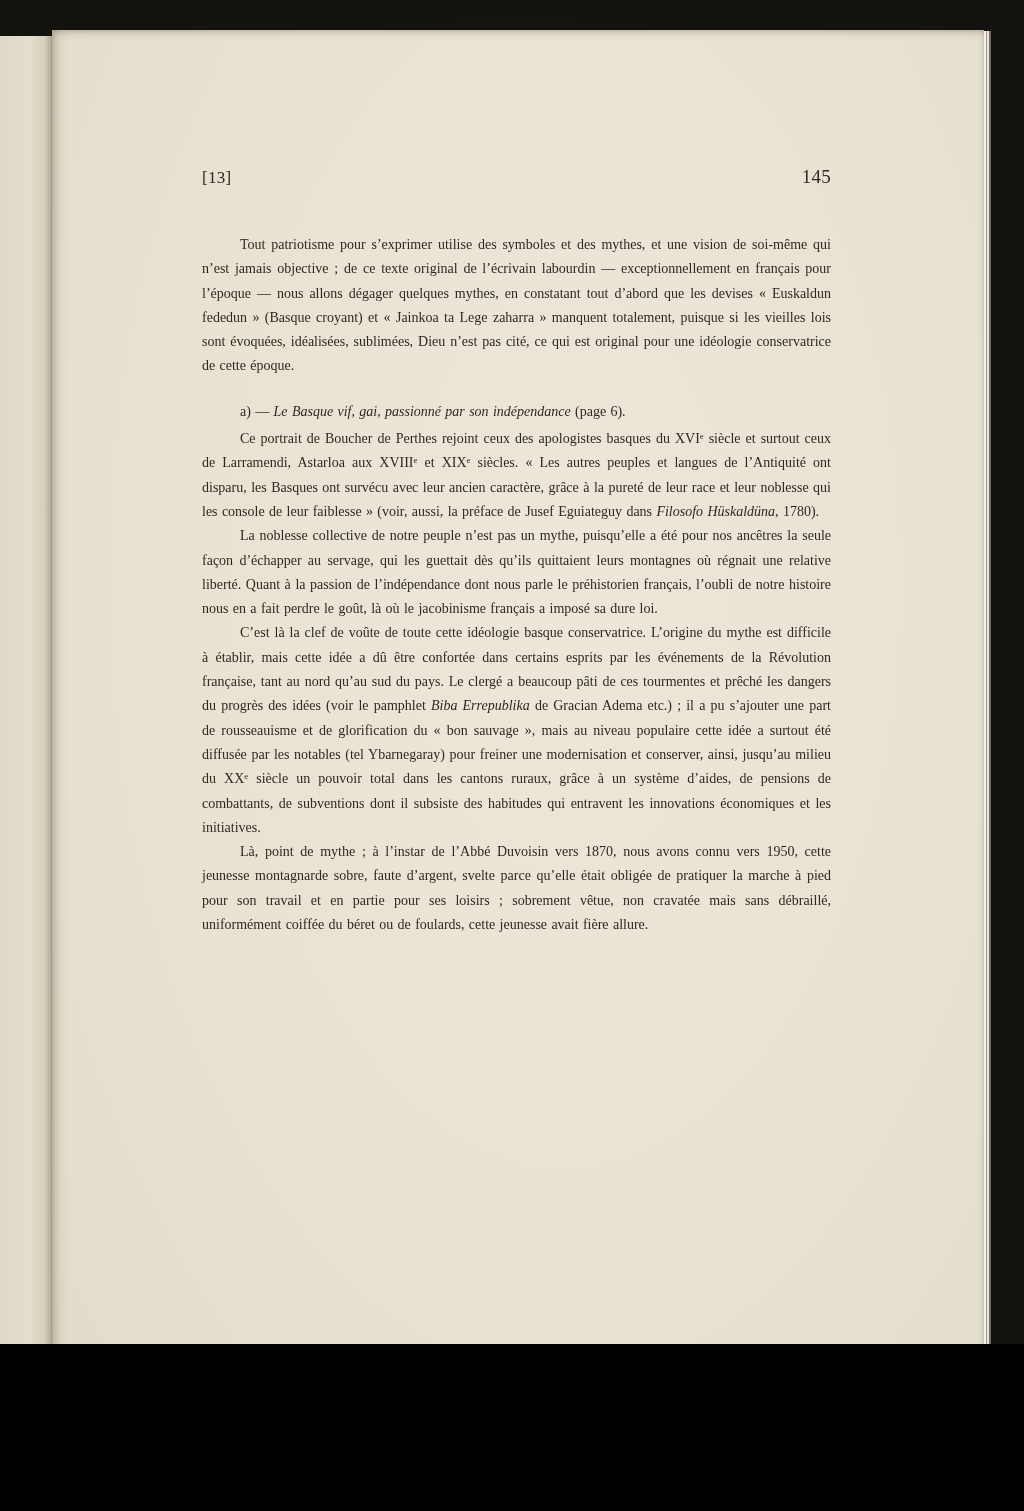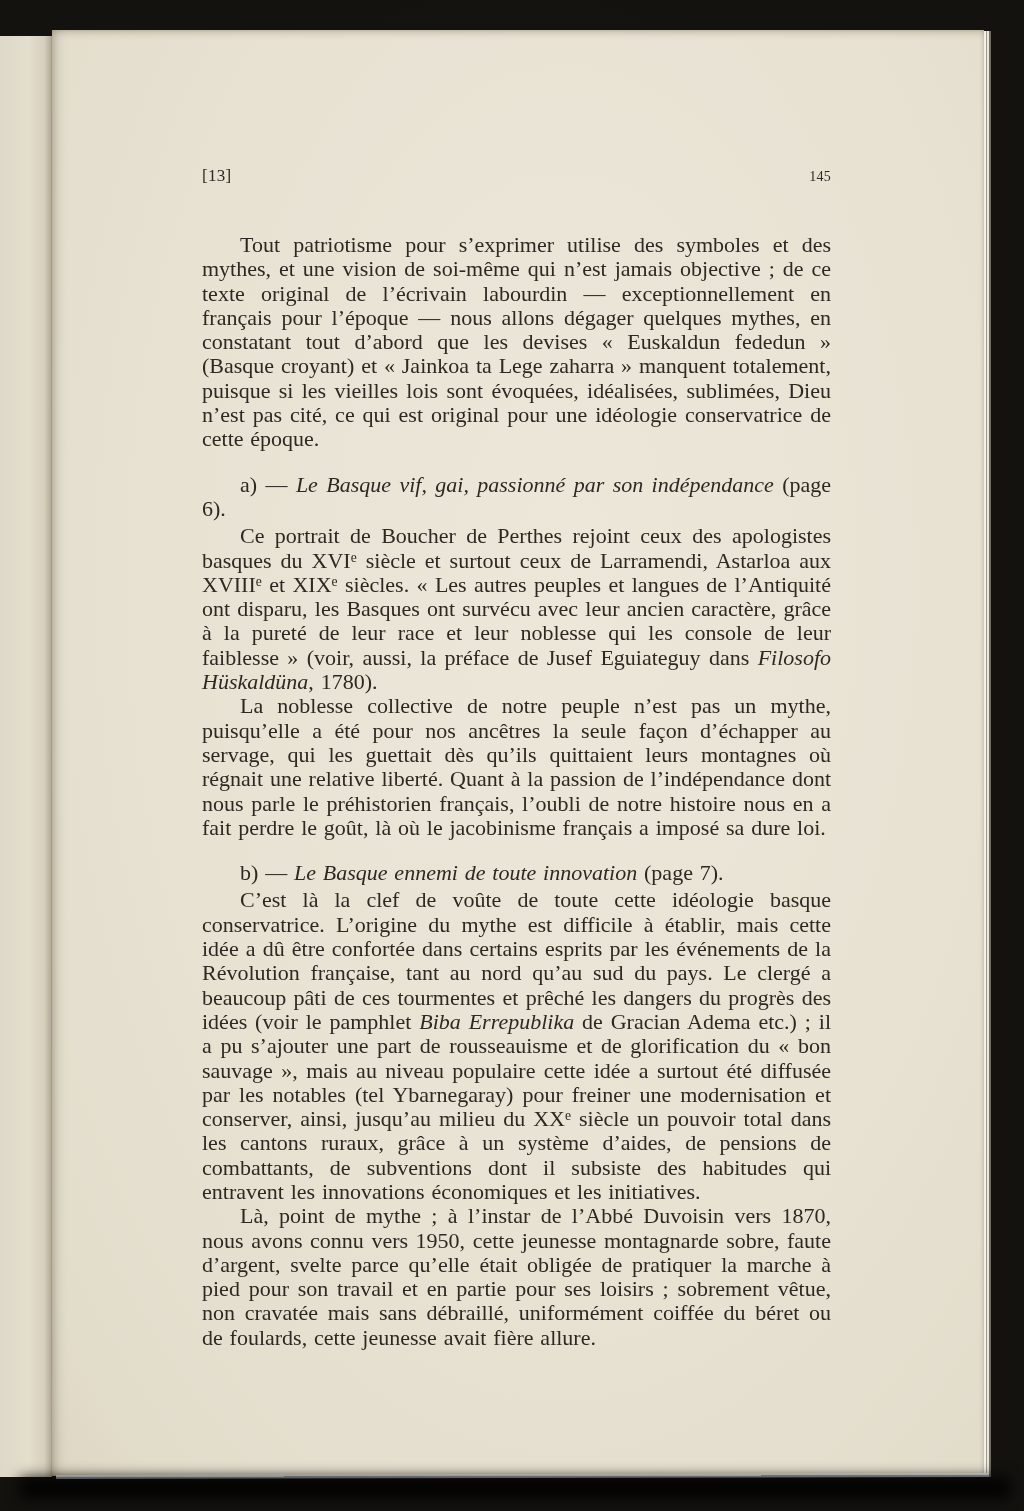--- a/index.html
+++ b/index.html
@@ -5,21 +5,21 @@
   :root{
     --paper:#e8e2d3;
     --paper-edge:#ddd7c7;
     --background:#14120f;
     --ink:#2e2822;
   }
   *{box-sizing:border-box;}
   html,body{margin:0;padding:0;background:#000;}
   .photo{
     position:relative;
-    width:1024px;height:1511px;
+    width:1024px;height:1344px;
     background:
       radial-gradient(ellipse at 50% 45%, rgba(60,55,48,.25) 0%, rgba(0,0,0,0) 60%),
       var(--background);
     overflow:hidden;
     font-family:"Liberation Serif","DejaVu Serif",serif;
     color:var(--ink);
   }
   
   .under-page{
     position:absolute;left:0;top:36px;width:52px;height:1441px;
@@ -51,28 +51,28 @@
     background:rgba(0,0,0,.85);
     filter:blur(7px);
   }
   
   .running-header{
     position:absolute;left:150px;top:136px;width:629px;
     display:flex;justify-content:space-between;align-items:baseline;
     font-size:17.5px;letter-spacing:.25px;white-space:nowrap;
   }
   .running-header .rh-ref{font-size:17px;}
-  .running-header .rh-num{font-size:14px;}
+  .running-header .rh-num{font-size:19px;}
   
   .text-body{
     position:absolute;left:150px;top:203px;width:629px;
   }
   .text-body p{
     margin:0;
-    font-size:22px;line-height:24.3px;
+    font-size:14px;line-height:24.3px;
     text-align:justify;
     text-indent:38px;
     word-spacing:.06em;
   }
   .text-body p.heading{margin:21px 0 3px;}
   .text-body .it{font-style:italic;}
   .text-body sup{font-size:.62em;line-height:0;vertical-align:.45em;}
 </style>
 </head>
 <body>
@@ -82,21 +82,20 @@
   <div class="page">
     <header class="running-header">
       <span class="rh-ref">[13]</span>
       <span class="rh-num">145</span>
     </header>
     <main class="text-body">
         <p class="paragraph"><span>Tout patriotisme pour s’exprimer utilise des symboles et des mythes, et une vision de soi-même qui n’est jamais objective ; de ce texte original de l’écrivain labourdin — exceptionnellement en français pour l’époque — nous allons dégager quelques mythes, en constatant tout d’abord que les devises « Euskaldun fededun » (Basque croyant) et « Jainkoa ta Lege zaharra » manquent totalement, puisque si les vieilles lois sont évoquées, idéalisées, sublimées, Dieu n’est pas cité, ce qui est original pour une idéologie conservatrice de cette époque.</span></p>
         <p class="heading"><span>a) — </span><span class="it">Le Basque vif, gai, passionné par son indépendance</span><span> (page 6).</span></p>
         <p class="paragraph"><span>Ce portrait de Boucher de Perthes rejoint ceux des apologistes basques du XVI</span><sup>e</sup><span> siècle et surtout ceux de Larramendi, Astarloa aux XVIII</span><sup>e</sup><span> et XIX</span><sup>e</sup><span> siècles. « Les autres peuples et langues de l’Antiquité ont disparu, les Basques ont survécu avec leur ancien caractère, grâce à la pureté de leur race et leur noblesse qui les console de leur faiblesse » (voir, aussi, la préface de Jusef Eguiateguy dans </span><span class="it">Filosofo Hüskaldüna</span><span>, 1780).</span></p>
         <p class="paragraph"><span>La noblesse collective de notre peuple n’est pas un mythe, puisqu’elle a été pour nos ancêtres la seule façon d’échapper au servage, qui les guettait dès qu’ils quittaient leurs montagnes où régnait une relative liberté. Quant à la passion de l’indépendance dont nous parle le préhistorien français, l’oubli de notre histoire nous en a fait perdre le goût, là où le jacobinisme français a imposé sa dure loi.</span></p>
-        <p class="heading"><span>b) — </span><span class="it">Le Basque ennemi de toute innovation</span><span> (page 7).</span></p>
         <p class="paragraph"><span>C’est là la clef de voûte de toute cette idéologie basque conservatrice. L’origine du mythe est difficile à établir, mais cette idée a dû être confortée dans certains esprits par les événements de la Révolution française, tant au nord qu’au sud du pays. Le clergé a beaucoup pâti de ces tourmentes et prêché les dangers du progrès des idées (voir le pamphlet </span><span class="it">Biba Errepublika</span><span> de Gracian Adema etc.) ; il a pu s’ajouter une part de rousseauisme et de glorification du « bon sauvage », mais au niveau populaire cette idée a surtout été diffusée par les notables (tel Ybarnegaray) pour freiner une modernisation et conserver, ainsi, jusqu’au milieu du XX</span><sup>e</sup><span> siècle un pouvoir total dans les cantons ruraux, grâce à un système d’aides, de pensions de combattants, de subventions dont il subsiste des habitudes qui entravent les innovations économiques et les initiatives.</span></p>
         <p class="paragraph"><span>Là, point de mythe ; à l’instar de l’Abbé Duvoisin vers 1870, nous avons connu vers 1950, cette jeunesse montagnarde sobre, faute d’argent, svelte parce qu’elle était obligée de pratiquer la marche à pied pour son travail et en partie pour ses loisirs ; sobrement vêtue, non cravatée mais sans débraillé, uniformément coiffée du béret ou de foulards, cette jeunesse avait fière allure.</span></p>
       </main>
   </div>
   <div class="page-edge-right"></div>
   <div class="page-edge-bottom"></div>
   <div class="page-shadow"></div>
 </div>
 
 </body></html>

